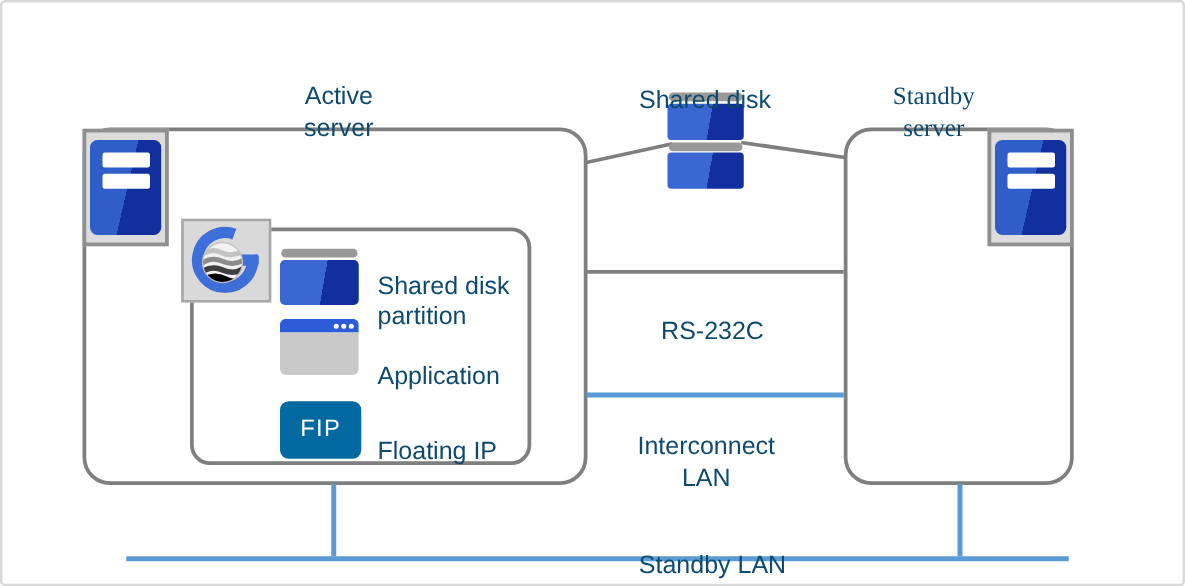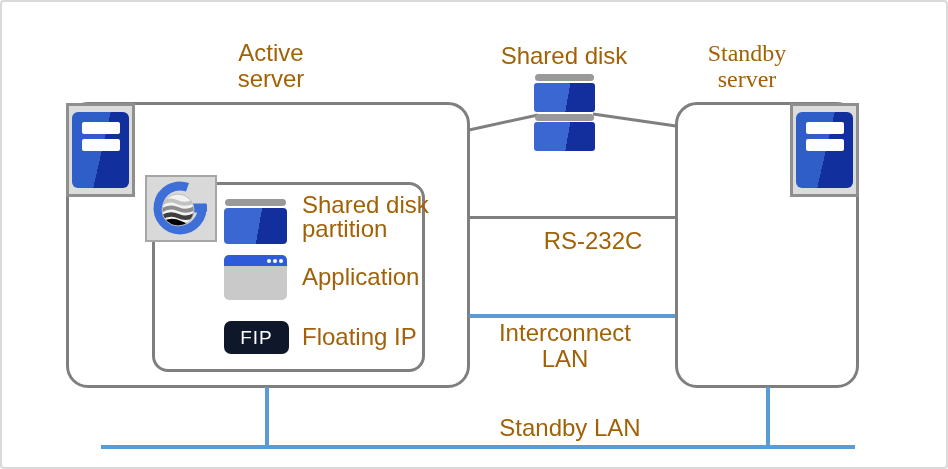--- a/index.html
+++ b/index.html
@@ -1,21 +1,21 @@
 <!DOCTYPE html>
 <html><head>
 <meta charset="utf-8">
 <style>
   html,body { margin:0; padding:0; background:#fff; }
   .canvas {
     position:relative; width:948px; height:469px; box-sizing:border-box;
     background:#ffffff; border:2px solid #D9D9D9; border-radius:4px;
     overflow:hidden; font-family:"Liberation Sans", sans-serif; color:#000;
   }
-  .lbl { position:absolute; white-space:pre-line; font-size:24px; line-height:26px; text-align:center; color:#a16207; }
+  .lbl { position:absolute; white-space:pre-line; font-size:20px; line-height:26px; text-align:center; color:#0c4a6e;margin-top:24px; }
   .lbl.left { text-align:left; line-height:24px; }
 
   
   .node-box { position:absolute; background:#fff; border:3px solid #7F7F7F; border-radius:22px; box-sizing:border-box; }
   .box-active  { left:64px;  top:100px; width:404px; height:286px; }
   .box-standby { left:673px; top:100px; width:184px; height:286px; }
   .box-failover{ left:150px; top:180px; width:273px; height:190px; border-radius:16px; border-width:3px; }
 
   
   .server-icon { position:absolute; width:69px; height:94px; background:#DCDCDC; border:3px solid #8F8F8F; box-sizing:border-box; }
@@ -42,22 +42,22 @@
   .part-icon .pbar { position:absolute; left:1px; top:0; width:61px; height:7px; background:#999999; border-radius:3.5px; }
   .part-icon .pbody{ position:absolute; left:0; top:9px; width:63px; height:36px; border-radius:4px;
     background:linear-gradient(100deg, #3A67D1 55%, #132F9D 55%); }
 
   .app-icon { position:absolute; left:222px; top:253px; width:63px; height:45px; border-radius:5px; overflow:hidden; }
   .app-icon .titlebar { position:absolute; left:0; top:0; width:100%; height:11px; background:#2E5CD8; }
   .app-icon .dot { position:absolute; top:4px; width:4px; height:4px; border-radius:50%; background:#fff; }
   .app-icon .d1 { right:16px; } .app-icon .d2 { right:10px; } .app-icon .d3 { right:4px; }
   .app-icon .appbody { position:absolute; left:0; top:11px; width:100%; height:34px; background:#C9C9C9; }
 
-  .fip-badge { position:absolute; left:222px; top:319px; width:65px; height:33px; border-radius:7px;
-    background:#0f172a; color:#fff; font-size:19px; display:flex; align-items:center; justify-content:center;
+  .fip-badge { position:absolute; left:222px; top:319px; width:65px; height:46px; border-radius:7px;
+    background:#0369a1; color:#fff; font-size:19px; display:flex; align-items:center; justify-content:center;
     letter-spacing:1px; }
 
   
   .hline { position:absolute; }
   .line-rs232c { left:467px; top:214px; width:206px; height:3px; background:#7F7F7F; }
   .line-interconnect { left:467px; top:312px; width:206px; height:4px; background:#5B9BD5; }
   .line-publiclan { left:99px; top:443px; width:754px; height:4px; background:#5B9BD5; }
   .drop { position:absolute; width:4px; background:#5B9BD5; }
   .drop-left  { left:263px; top:385px; height:58px; }
   .drop-right { left:764px; top:385px; height:58px; }
@@ -138,18 +138,18 @@
 
   <div class="lbl" style="left:169px; top:38px;  width:200px;">Active
 server</div>
   <div class="lbl" style="left:462px; top:41px;  width:200px;">Shared disk</div>
   <div class="lbl" style="left:645px; top:38px;  width:200px;font-family:Liberation Serif, serif;">Standby
 server</div>
   <div class="lbl left" style="left:300px; top:191px; width:150px;">Shared disk
 partition</div>
   <div class="lbl left" style="left:300px; top:323px; width:150px;">Floating IP</div>
   <div class="lbl left" style="left:300px; top:263px; width:150px;">Application</div>
-  <div class="lbl" style="left:468px; top:226px; width:200px;padding-left:23px;">RS-232C</div>
+  <div class="lbl" style="left:468px; top:226px; width:200px;">RS-232C</div>
   <div class="lbl" style="left:463px; top:318px; width:200px;">Interconnect
 LAN</div>
   <div class="lbl" style="left:468px; top:413px; width:200px;">Standby LAN</div>
 
 </div>
 
 </body></html>

